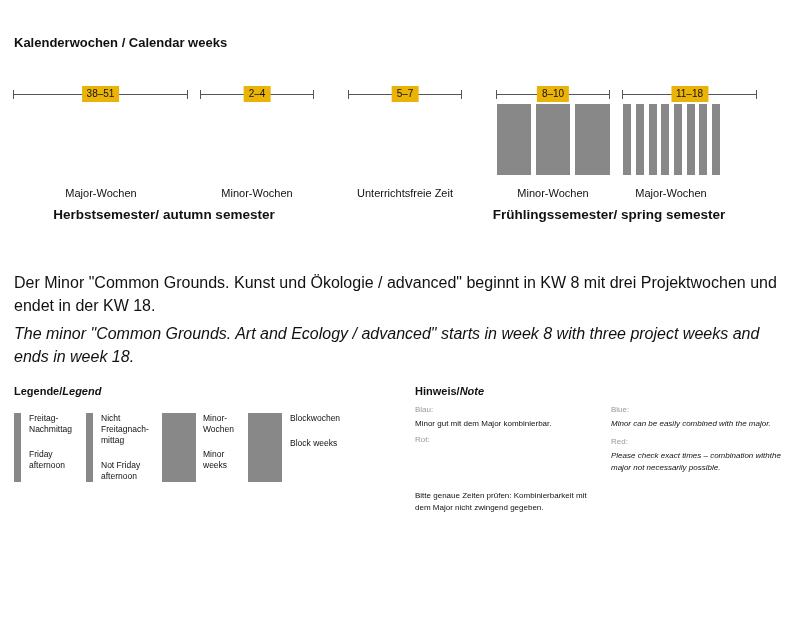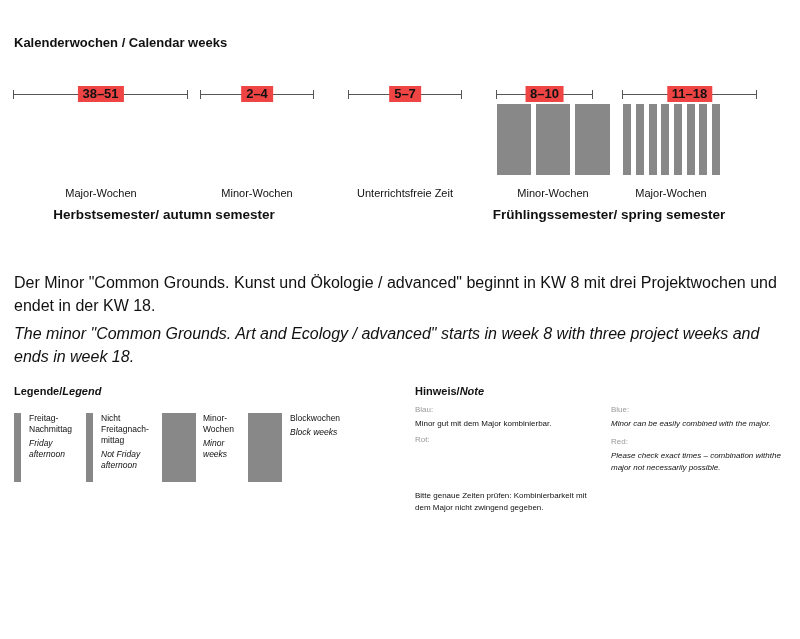--- a/index.html
+++ b/index.html
@@ -3,32 +3,32 @@
 <meta charset="utf-8">
 <style>
   html, body { margin:0; padding:0; background:#ffffff; }
   body { width:800px; height:639px; position:relative; overflow:hidden; font-family:"Liberation Sans", sans-serif; color:#111; }
   .abs { position:absolute; }
   .h-title { left:14px; top:35px; font-size:13px; font-weight:bold; }
   .range { position:absolute; top:86px; height:16px; }
   .range .line { position:absolute; top:8px; height:1px; background:#555; left:0; right:0; }
   .range .tick { position:absolute; top:4px; width:1px; height:9px; background:#555; }
   .range .tick.l { left:0; } .range .tick.r { right:0; }
-  .range .lbl { position:absolute; top:0; left:50%; transform:translateX(-50%); background:#ef4444; padding:0 5px; font-size:13px; line-height:16px; white-space:nowrap;font-weight:bold; }
+  .range .lbl { position:absolute; top:0; left:50%; transform:translateX(-50%); background:#eab308; padding:0 5px; font-size:10px; line-height:16px; white-space:nowrap; }
   .bar { position:absolute; background:#888888; top:104px; height:71px; }
   .cap { position:absolute; top:187px; font-size:11px; text-align:center; transform:translateX(-50%); white-space:nowrap; }
   .sem { position:absolute; top:207px; font-size:13.5px; font-weight:bold; transform:translateX(-50%); white-space:nowrap; }
   .para { left:14px; width:780px; font-size:16px; line-height:23px; }
   .para.de { top:271px; }
   .para.en { top:322px; font-style:italic; }
   .leg-title { left:14px; top:385px; font-size:11px; font-weight:bold; }
   .leg-title i, .note-title i { font-style:italic; }
   .leg-sw { position:absolute; top:413px; height:69px; background:#888888; }
   .leg-txt { position:absolute; top:413px; font-size:8.5px; line-height:11px; }
-  .leg-txt .it { font-style:italic; display:block; margin-top:3px; }
+  .leg-txt .it { display:block; margin-top:14px; }
   .note-title { left:415px; top:385px; font-size:11px; font-weight:bold; }
   .note-lbl { position:absolute; font-size:8px; color:#999; }
   .note-txt { position:absolute; font-size:8px; line-height:12px; }
   .note-txt.it { font-style:italic; }
 </style>
 </head>
 <body>
 
 <div class="abs h-title">Kalenderwochen / Calendar weeks</div>
 
@@ -43,21 +43,21 @@
     <div class="tick l"></div>
     <div class="tick r"></div>
   <span class="lbl">2–4</span>
 </div>
 <div class="range" style="left:348px;width:114px;">
   <div class="line"></div>
     <div class="tick l"></div>
     <div class="tick r"></div>
   <span class="lbl">5–7</span>
 </div>
-<div class="range" style="left:496px;width:97px;">
+<div class="range" style="left:496px;width:114px;">
   <div class="line"></div>
     <div class="tick l"></div>
     <div class="tick r"></div>
   <span class="lbl">8–10</span>
 </div>
 <div class="range" style="left:622px;width:98px;padding-left:37px;">
   <div class="line"></div>
     <div class="tick l"></div>
     <div class="tick r"></div>
   <span class="lbl">11–18</span>

